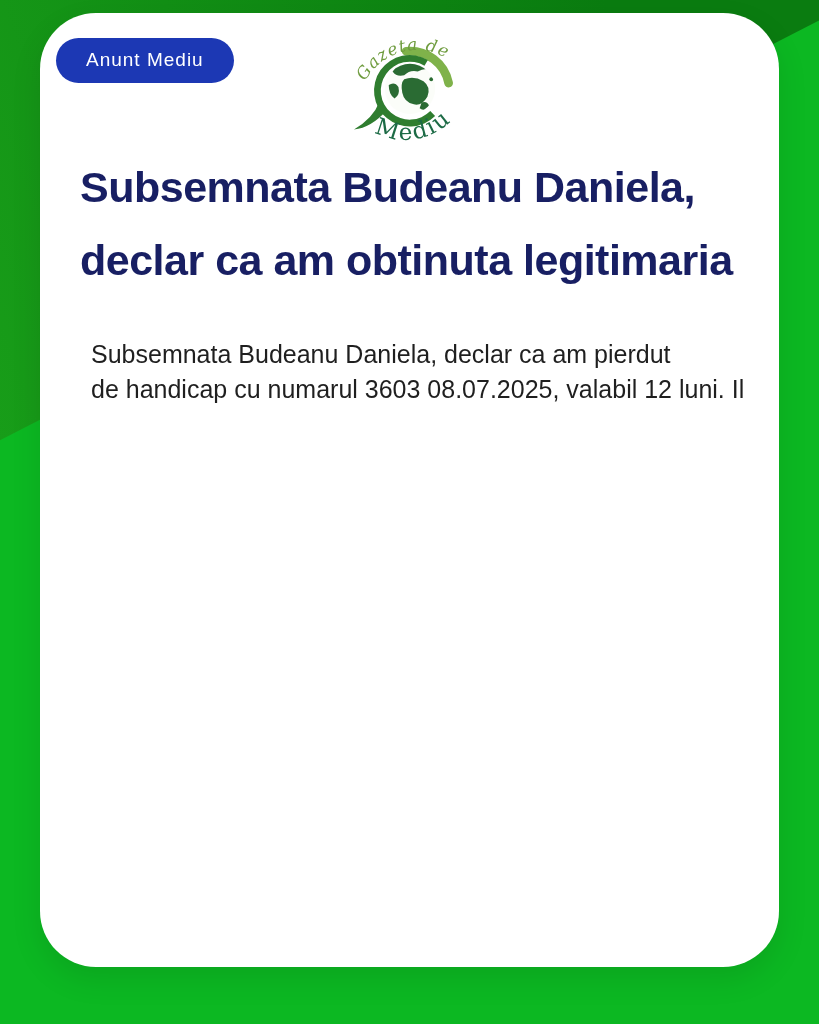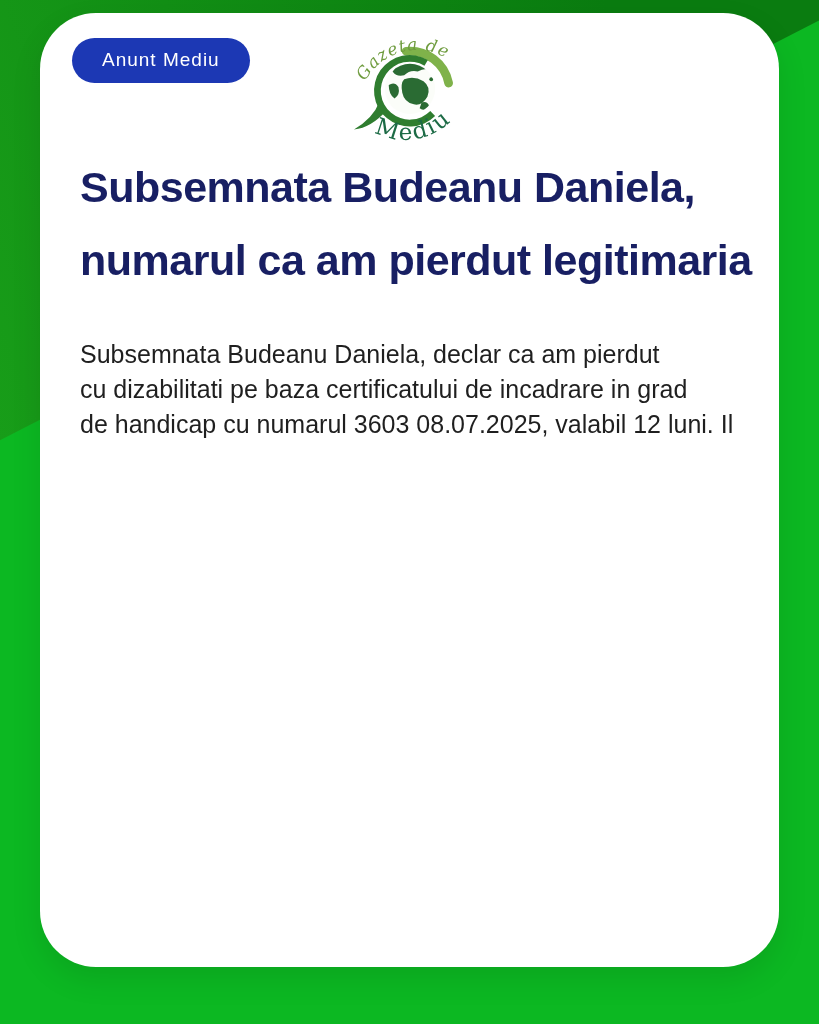--- a/index.html
+++ b/index.html
@@ -24,21 +24,21 @@
     background: #ffffff;
     border-radius: 56px;
     box-shadow: 0 12px 30px rgba(0,0,0,0.10);
   }
   .card-header {
     position: relative;
     height: 132px;
   }
   .badge-btn {
     position: absolute;
-    left: 32px; top: 25px;
+    left: 16px; top: 25px;
     display: inline-block;
     background: #1c38b4;
     color: #ffffff;
     border: none;
     font-family: "Liberation Sans", sans-serif;
     font-size: 19px;
     font-weight: 500;
     letter-spacing: 1px;
     padding: 11px 30px 12px 30px;
     border-radius: 23px;
@@ -60,21 +60,21 @@
     letter-spacing: -0.5px;
   }
   .headline span { display: block; white-space: nowrap; margin-top: 12px; }
   .announcement {
     margin-top: 46px;
     color: #1f1f1f;
     font-size: 25px;
     line-height: 35px;
     font-weight: 400;
   }
-  .announcement span { display: block; white-space: nowrap; }
+  .announcement span { display: block; white-space: nowrap; margin-left: 11px; }
 </style>
 </head>
 <body>
 
 <div class="bg-dark-band"></div>
 
 <div class="card">
   <div class="card-header">
 
     <button class="badge-btn">Anunt Mediu</button>
@@ -109,22 +109,21 @@
       </text>
       <text font-family="DejaVu Serif, serif" font-size="24" fill="#1d6b46" letter-spacing="2">
         <textPath href="#arcBottom" startOffset="6">Mediu</textPath>
       </text>
     </svg>
   </div>
 
   <div class="card-body">
     <h1 class="headline">
       <span>Subsemnata Budeanu Daniela,</span>
-      <span>numarul ca am pierdut legitimaria</span>
+      <span>declar ca am obtinuta legitimaria</span>
     </h1>
 
     <p class="announcement">
       <span>Subsemnata Budeanu Daniela, declar ca am pierdut</span>
-      <span>cu dizabilitati pe baza certificatului de incadrare in grad</span>
       <span>de handicap cu numarul 3603 08.07.2025, valabil 12 luni. Il</span>
     </p>
   </div>
 </div>
 
 </body></html>

